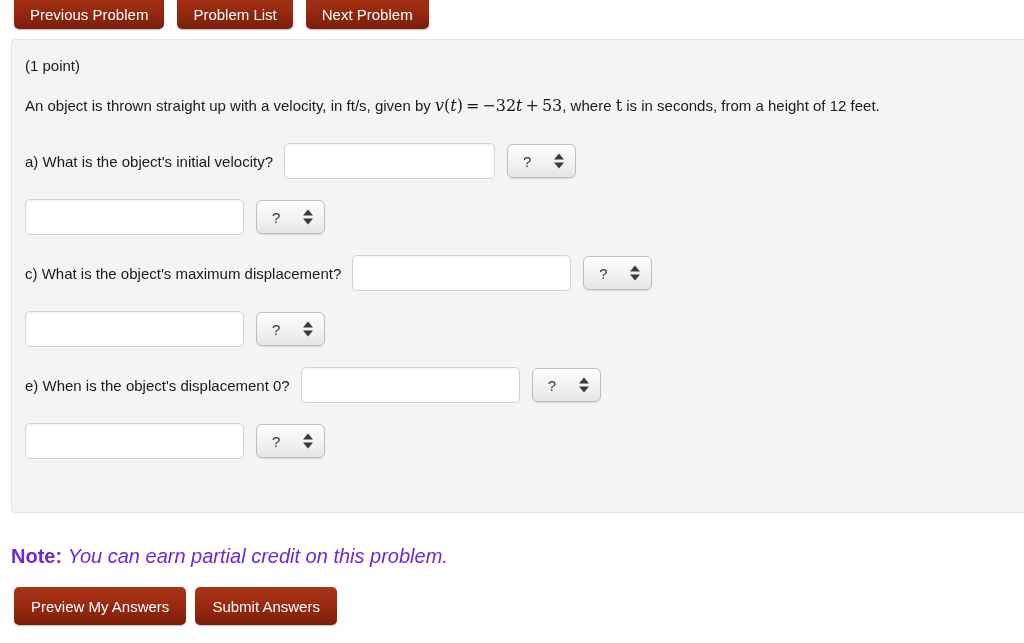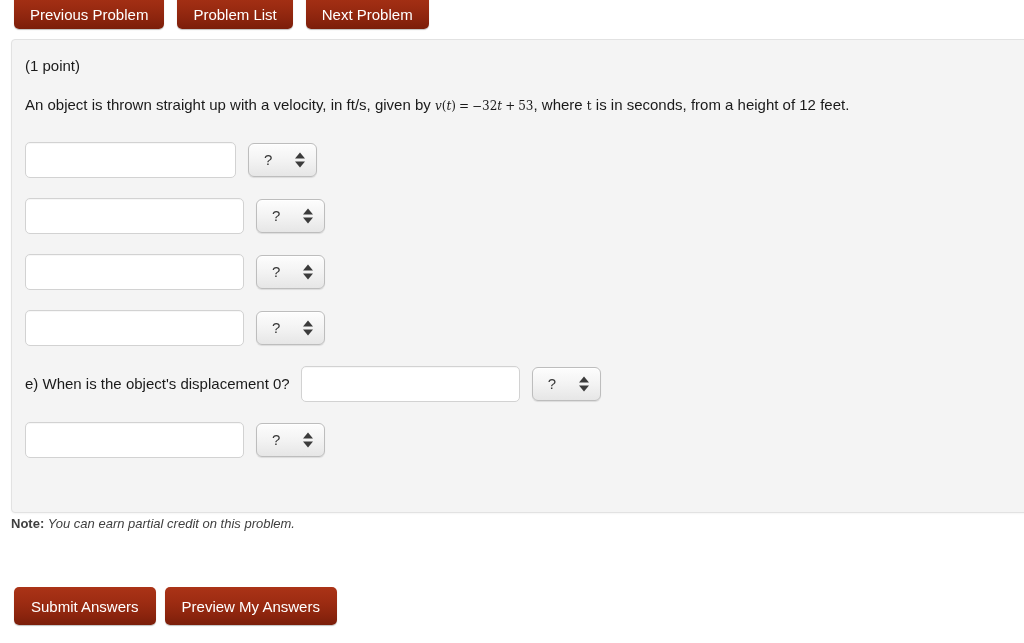--- a/index.html
+++ b/index.html
@@ -70,21 +70,21 @@
     margin: 20px 0 0 0;
     font-size: 15px;
     line-height: 1.5;
     color: #1a1a1a;
     max-width: 900px;
   }
 
   
   .math {
     font-family: "DejaVu Serif", "Liberation Serif", serif;
-    font-size: 12px;
+    font-size: 16px;
     white-space: nowrap;
   }
   .math .var {
     font-style: italic;
   }
   .math .op {
     padding: 0 3px;
   }
 
   
@@ -157,23 +157,23 @@
     width: 0; height: 0;
     border-left: 5px solid transparent;
     border-right: 5px solid transparent;
     border-top: 6px solid #3b3b3b;
   }
 
   
   #note-line {
     position: absolute;
     left: 11px;
-    top: 516px;
-    font-size: 13px;
-    color: #404040;
+    top: 545px;
+    font-size: 20px;
+    color: #6d28d9;
   }
   #note-line .note-bold {
     font-weight: bold;
   }
   #note-line .note-italic {
     font-style: italic;
   }
 
   
   #action-bar {
@@ -215,20 +215,21 @@
 
   <div class="points">(1 point)</div>
 
   <div class="statement">
     <span>An object is thrown straight up with a velocity, in ft/s, given by </span><span class="math"><span class="var">v</span><span>(</span><span class="var">t</span><span>)</span><span class="op">=</span><span>−</span><span>32</span><span class="var">t</span><span class="op">+</span><span>53</span></span><span>, where </span><span class="math var">t</span><span> is in seconds, from a height of 12 feet.</span>
   </div>
 
   <div id="question-list">
 
     <div class="q-row">
+      <span class="q-label">a) What is the object's initial velocity?</span>
       <input class="answer-input" type="text" style="width: 211px;" value="">
       <div class="unit-select">
         <span class="sel-value">?</span>
         <span class="spinner">
           <span class="tri-up"></span>
           <span class="tri-down"></span>
         </span>
       </div>
     </div>
 
@@ -237,20 +238,21 @@
       <div class="unit-select">
         <span class="sel-value">?</span>
         <span class="spinner">
           <span class="tri-up"></span>
           <span class="tri-down"></span>
         </span>
       </div>
     </div>
 
     <div class="q-row">
+      <span class="q-label">c) What is the object's maximum displacement?</span>
       <input class="answer-input" type="text" style="width: 219px;" value="">
       <div class="unit-select">
         <span class="sel-value">?</span>
         <span class="spinner">
           <span class="tri-up"></span>
           <span class="tri-down"></span>
         </span>
       </div>
     </div>
 
@@ -290,15 +292,15 @@
 
   </div>
 </div>
 
 <div id="note-line">
   <span class="note-bold">Note:</span>
   <span class="note-italic">You can earn partial credit on this problem.</span>
 </div>
 
 <div id="action-bar">
+  <button class="action-btn">Preview My Answers</button>
   <button class="action-btn">Submit Answers</button>
-  <button class="action-btn">Preview My Answers</button>
 </div>
 
 </body></html>

